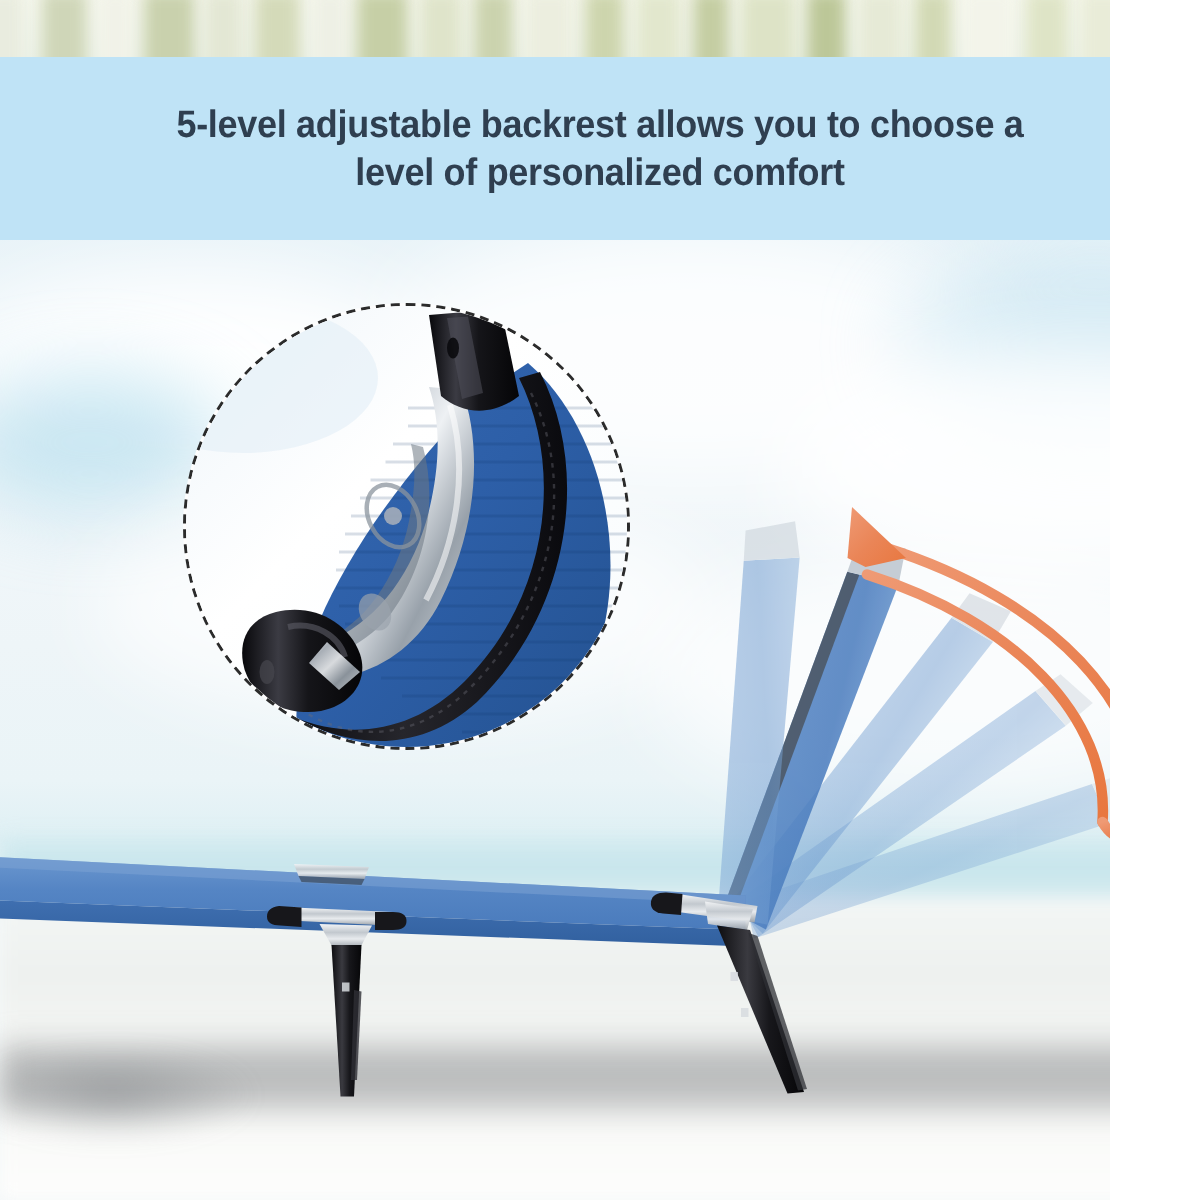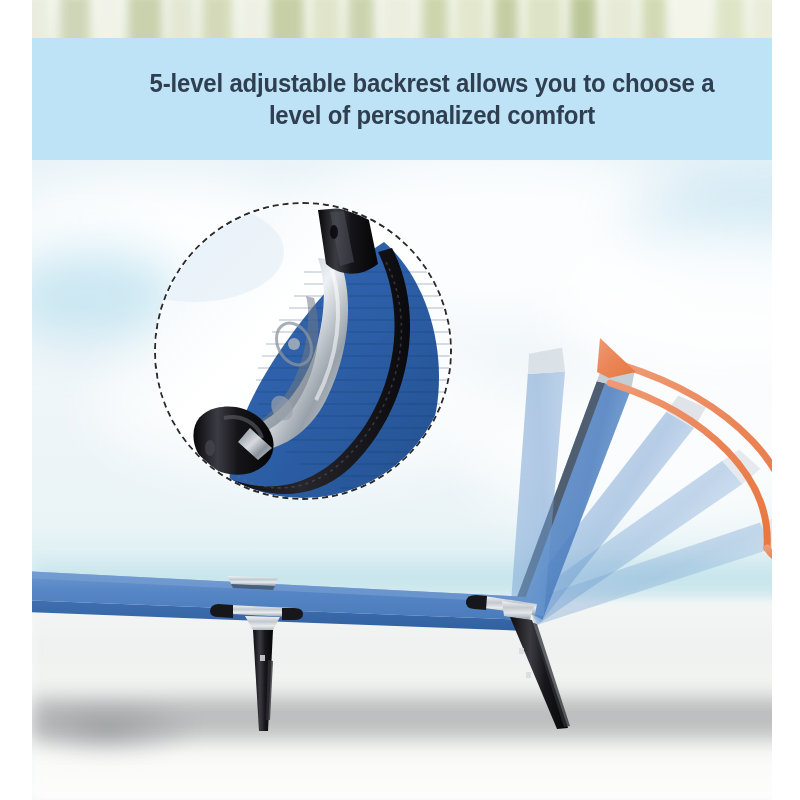--- a/index.html
+++ b/index.html
@@ -3,21 +3,20 @@
 <meta charset="utf-8">
 <style>
   html,body{margin:0;padding:0;background:#fff;}
   body{font-family:"Liberation Sans",sans-serif;}
 
   #stage{
     position:relative;
     width:740px;height:800px;
     overflow:hidden;
     background:#f2f8fb;
-    margin-left:32px;
   }
 
   
   .bg-layer{position:absolute;left:0;top:0;width:800px;height:800px;}
 
   .bg-sky{
     background:
       linear-gradient(180deg,
         #f6f8ee 0px,  #eef4ea 38px,
         #dcecf6 40px, #e8f3f8 150px,

